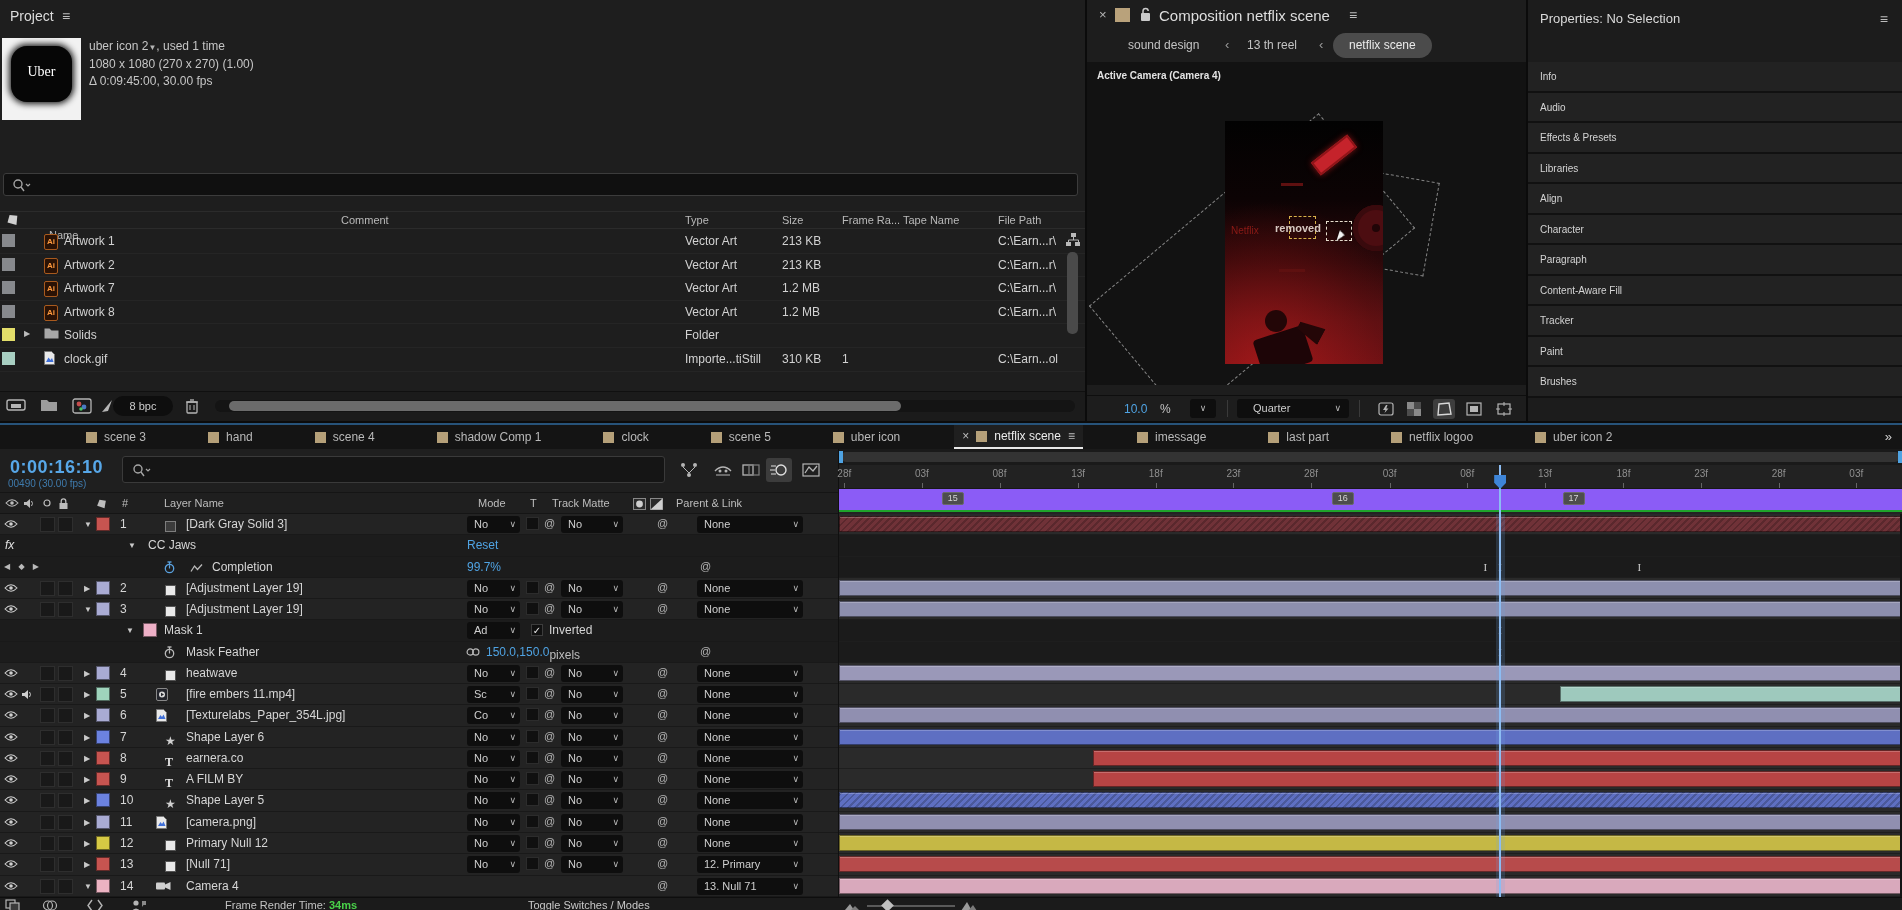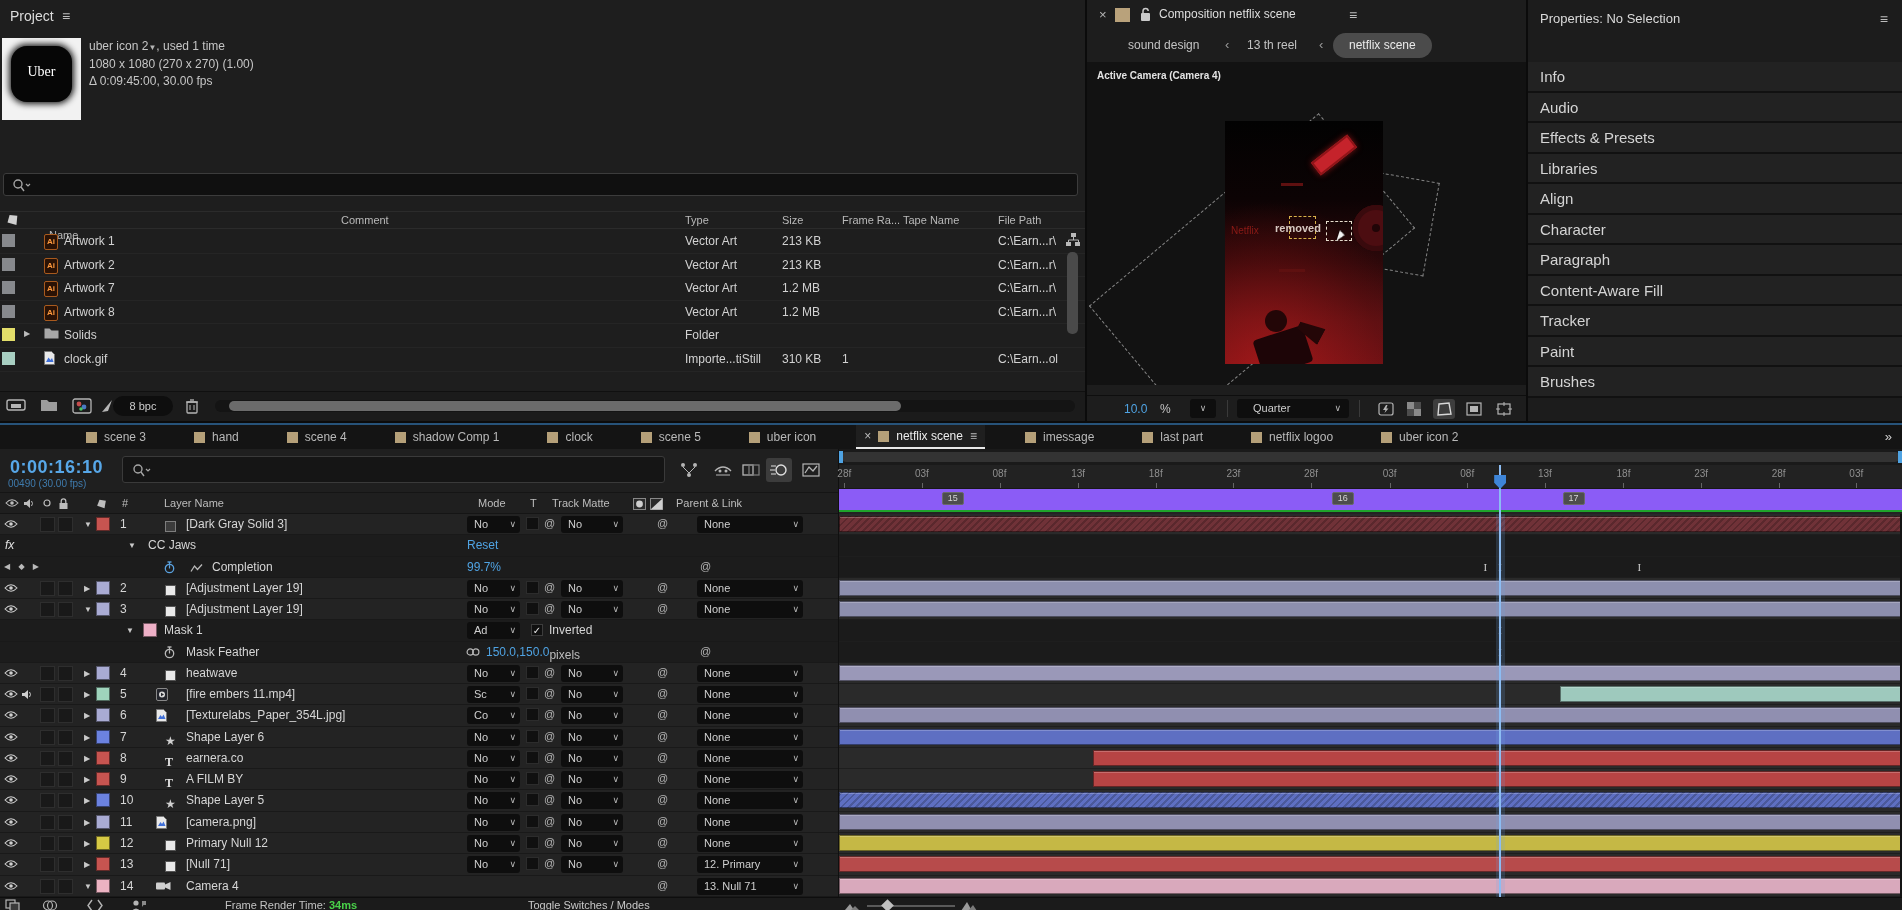--- a/index.html
+++ b/index.html
@@ -43,21 +43,21 @@
   .pf-trash { left:185px; }
   .proj-hscroll { position:absolute; left:215px; top:8px; width:860px; height:12px; background:#141414; border-radius:6px; }
   .proj-hscroll-thumb { position:absolute; left:14px; top:1px; width:672px; height:10px; background:#6b6b6b; border-radius:5px; }
 
   
   #comp-panel { left:1087px; top:0; width:439px; height:421px; background:#1d1d1d; }
   .comp-tabbar { position:absolute; left:0; top:0; width:100%; height:30px; }
   .comp-close { position:absolute; left:12px; top:7px; color:#b5b5b5; font-size:13px; cursor:pointer; }
   .comp-square { position:absolute; left:28px; top:8px; width:15px; height:14px; background:#b9a27b; }
   .comp-lock { position:absolute; left:52px; top:7px; }
-  .comp-title { position:absolute; left:72px; top:7px; font-size:12px; color:#dedede; }
+  .comp-title { position:absolute; left:72px; top:7px; font-size:15px; color:#dedede; }
   .comp-menu { left:262px; top:7px; }
   .comp-crumbs { position:absolute; left:0; top:30px; width:100%; height:32px; }
   .crumb { position:absolute; top:8px; color:#c3c3c3; font-size:12px; cursor:pointer; }
   .crumb-sep { position:absolute; top:7px; color:#9a9a9a; font-size:13px; }
   .crumb-active { position:absolute; left:246px; top:3px; height:25px; line-height:25px; padding:0 16px; background:#4b4b4b; border-radius:13px; color:#eaeaea; cursor:pointer; }
   .comp-viewer { position:absolute; left:0; top:62px; width:439px; height:323px; background:#121212; overflow:hidden; }
   .view-label { position:absolute; left:10px; top:8px; font-size:10px; color:#e3e3e3;font-weight:bold; }
   .frustum { position:absolute; border:1px dashed rgba(225,225,225,.55); }
   .fr-a { left:15px; top:130px; width:300px; height:150px; transform:rotate(-40deg); }
   .fr-b { left:285px; top:115px; width:60px; height:95px; transform:rotate(10deg); }
@@ -86,25 +86,25 @@
   .res-dd { position:absolute; left:150px; top:3px; width:112px; height:19px; background:#0e0e0e; border-radius:3px; color:#cdcdcd; font-size:11px; line-height:19px; padding-left:16px; cursor:pointer; }
   .res-dd i { position:absolute; right:8px; font-style:normal; font-size:9px; color:#bbb; }
   .cfi { position:absolute; top:3px; width:22px; height:20px; border-radius:3px; cursor:pointer; display:flex; align-items:center; justify-content:center; }
   .cfi.active { background:#3d3d3d; }
 
   
   #props-panel { left:1528px; top:0; width:374px; height:421px; background:#1c1c1c; }
   .props-title { position:absolute; left:12px; top:11px; font-size:13px; color:#dadada; }
   .props-menu { right:14px; top:11px; position:absolute; }
   #props-items { position:absolute; left:0; top:62px; width:100%; }
-  .prop-item { height:30.5px; line-height:30px; padding-left:12px; font-size:15px; color:#d4d4d4; background:#222222; border-bottom:2.5px solid #111; cursor:pointer; }
+  .prop-item { height:30.5px; line-height:30px; padding-left:12px; font-size:10px; color:#d4d4d4; background:#222222; border-bottom:2.5px solid #111; cursor:pointer; }
 
   
   #timeline { position:absolute; left:0; top:423px; width:1902px; height:487px; background:#161616; border-top:2px solid #27537a; }
-  #tl-tabs { position:absolute; left:0; top:0; width:100%; height:24px; background:#141414; display:flex; align-items:center; padding-left:78px; gap:32px; }
+  #tl-tabs { position:absolute; left:0; top:0; width:100%; height:24px; background:#141414; display:flex; align-items:center; padding-left:78px; gap:46px; }
   .tab { display:inline-flex; align-items:center; gap:7px; height:24px; padding:0 8px; color:#b9b9b9; white-space:nowrap; cursor:pointer; }
   .tab-square { width:11px; height:11px; background:#b5a079; display:inline-block; }
   .tab.active { background:#1f1f1f; color:#ececec; border-bottom:2px solid #e8e8e8; }
   .tab-close,.tab-menu { color:#bdbdbd; font-size:12px; }
   .tabs-overflow { position:absolute; right:10px; top:4px; color:#cfcfcf; font-size:13px; cursor:pointer; }
 
   #tl-main { position:absolute; left:0; top:24px; width:100%; height:448px; }
   #tl-left { position:absolute; left:0; top:0; width:838px; height:448px; background:#1f1f1f; }
   .tl-time { position:absolute; left:10px; top:8px; font-size:18px; font-weight:bold; color:#57a7e8; letter-spacing:.5px; cursor:pointer; }
   .tl-frame { position:absolute; left:8px; top:29px; font-size:10px; color:#3f7bad; }

